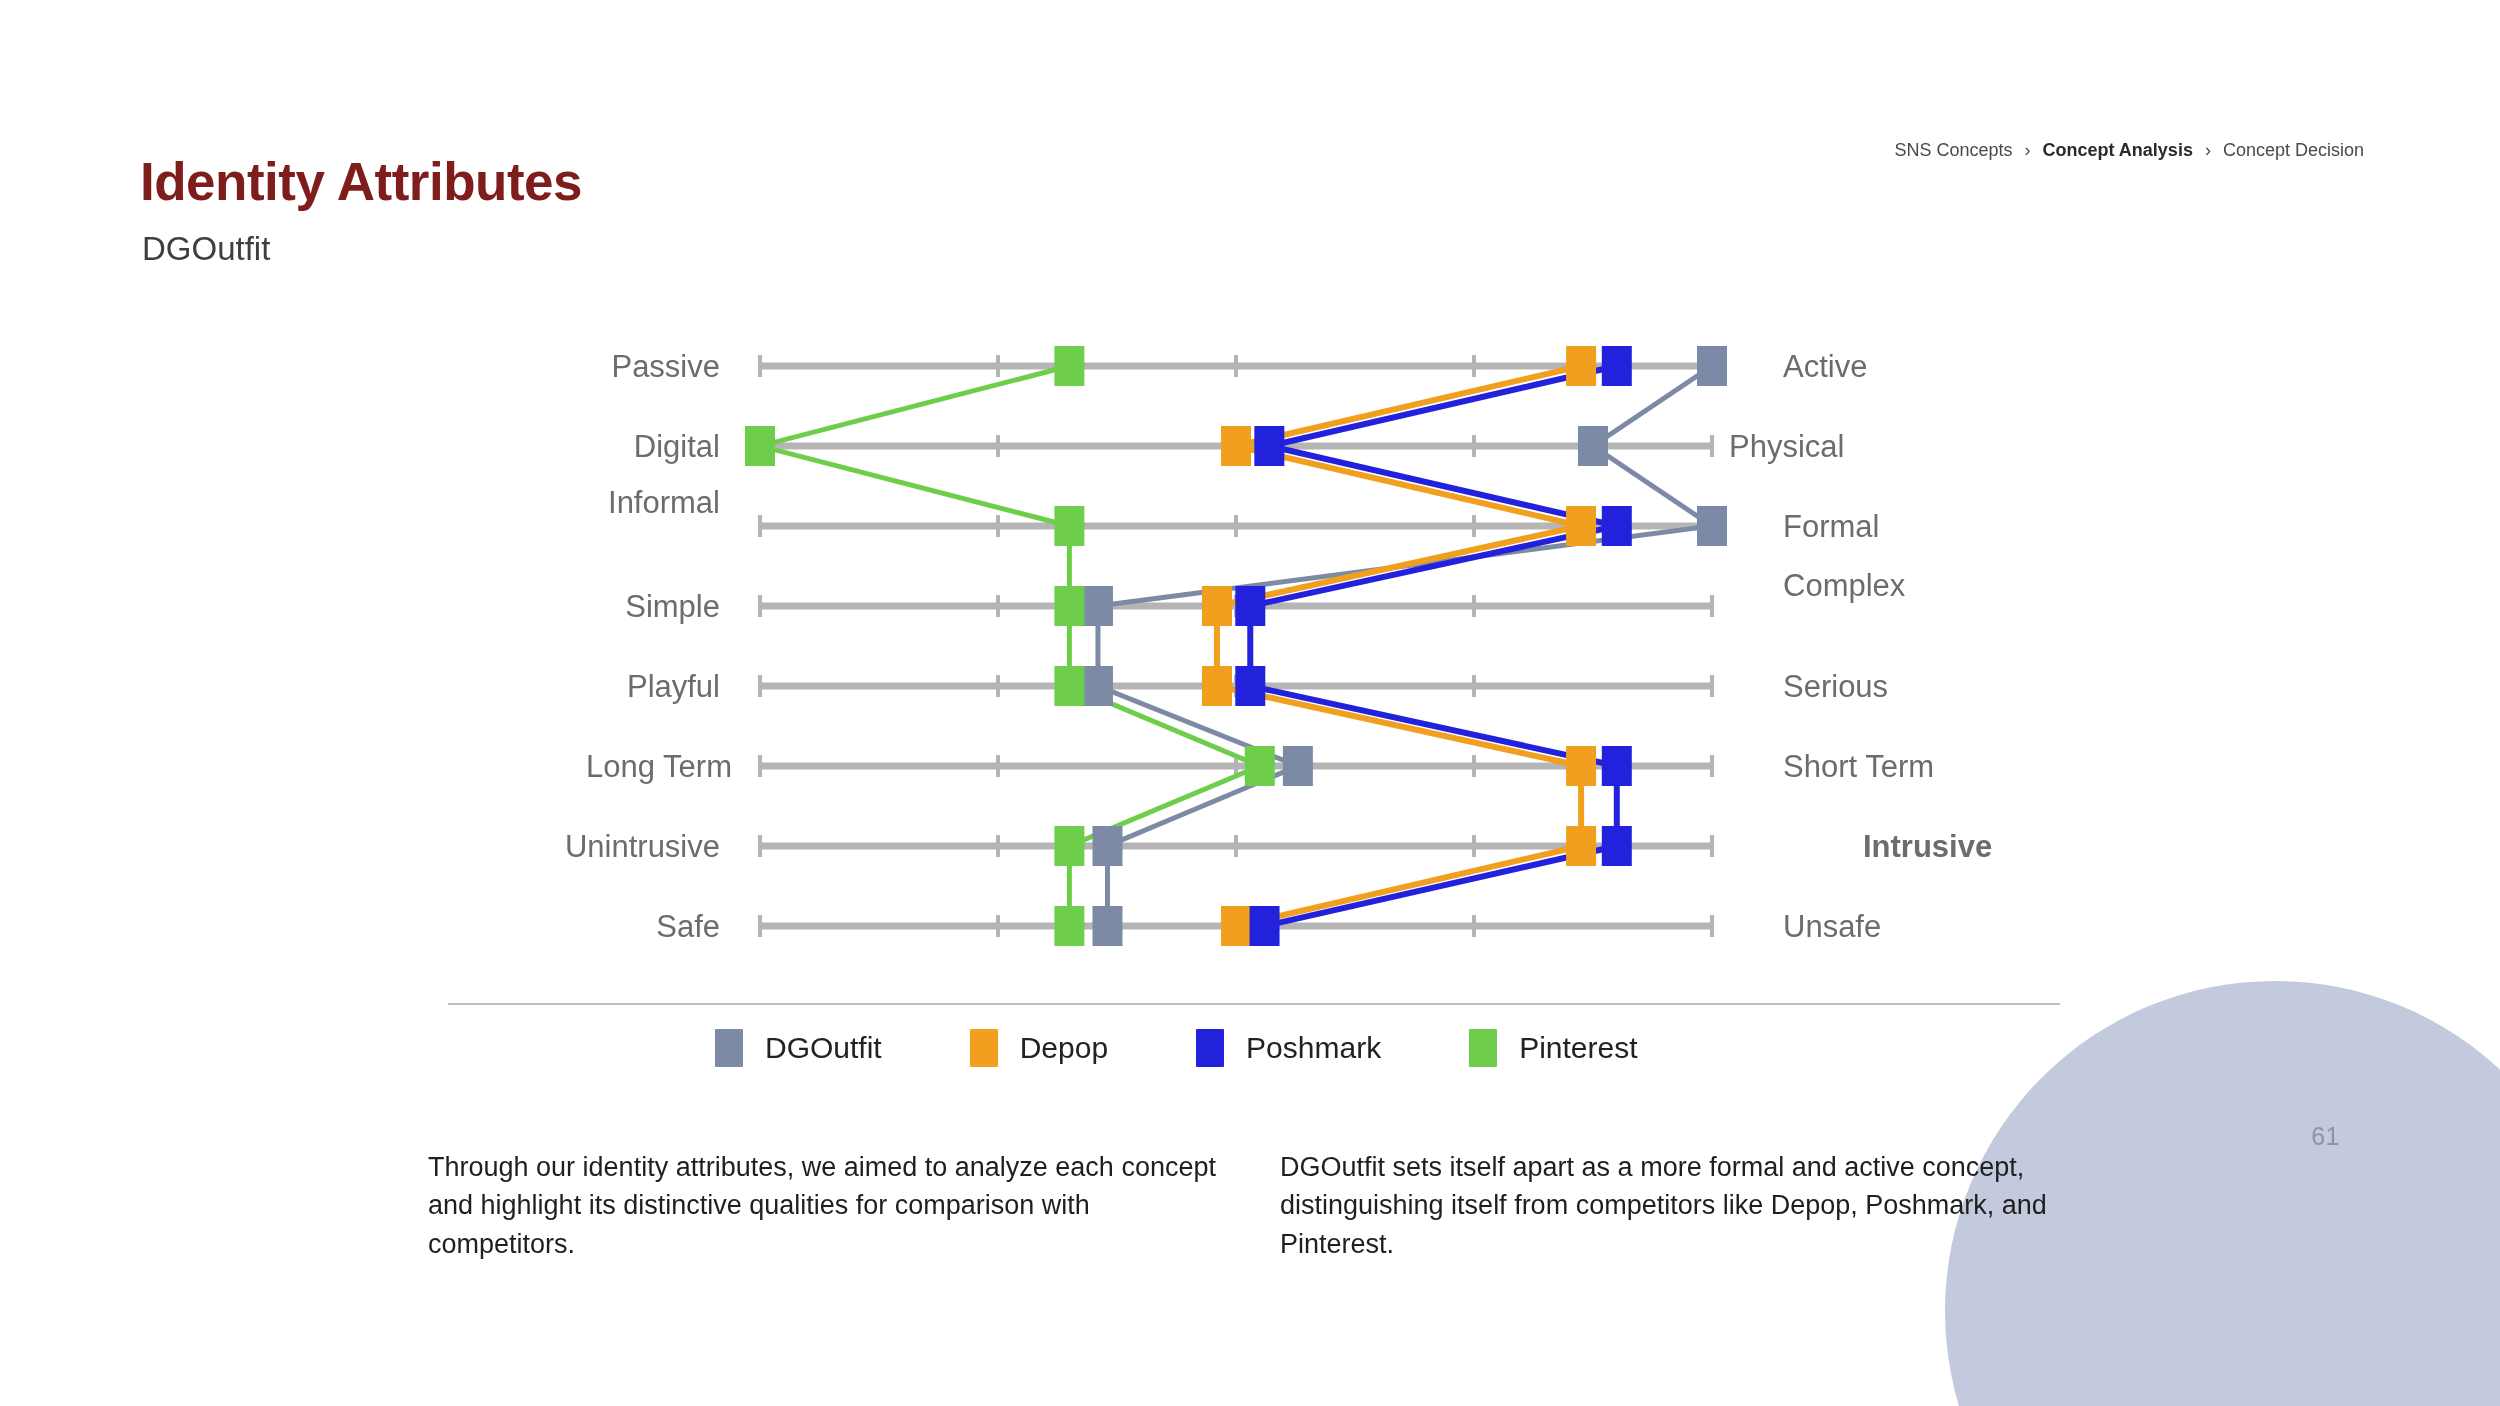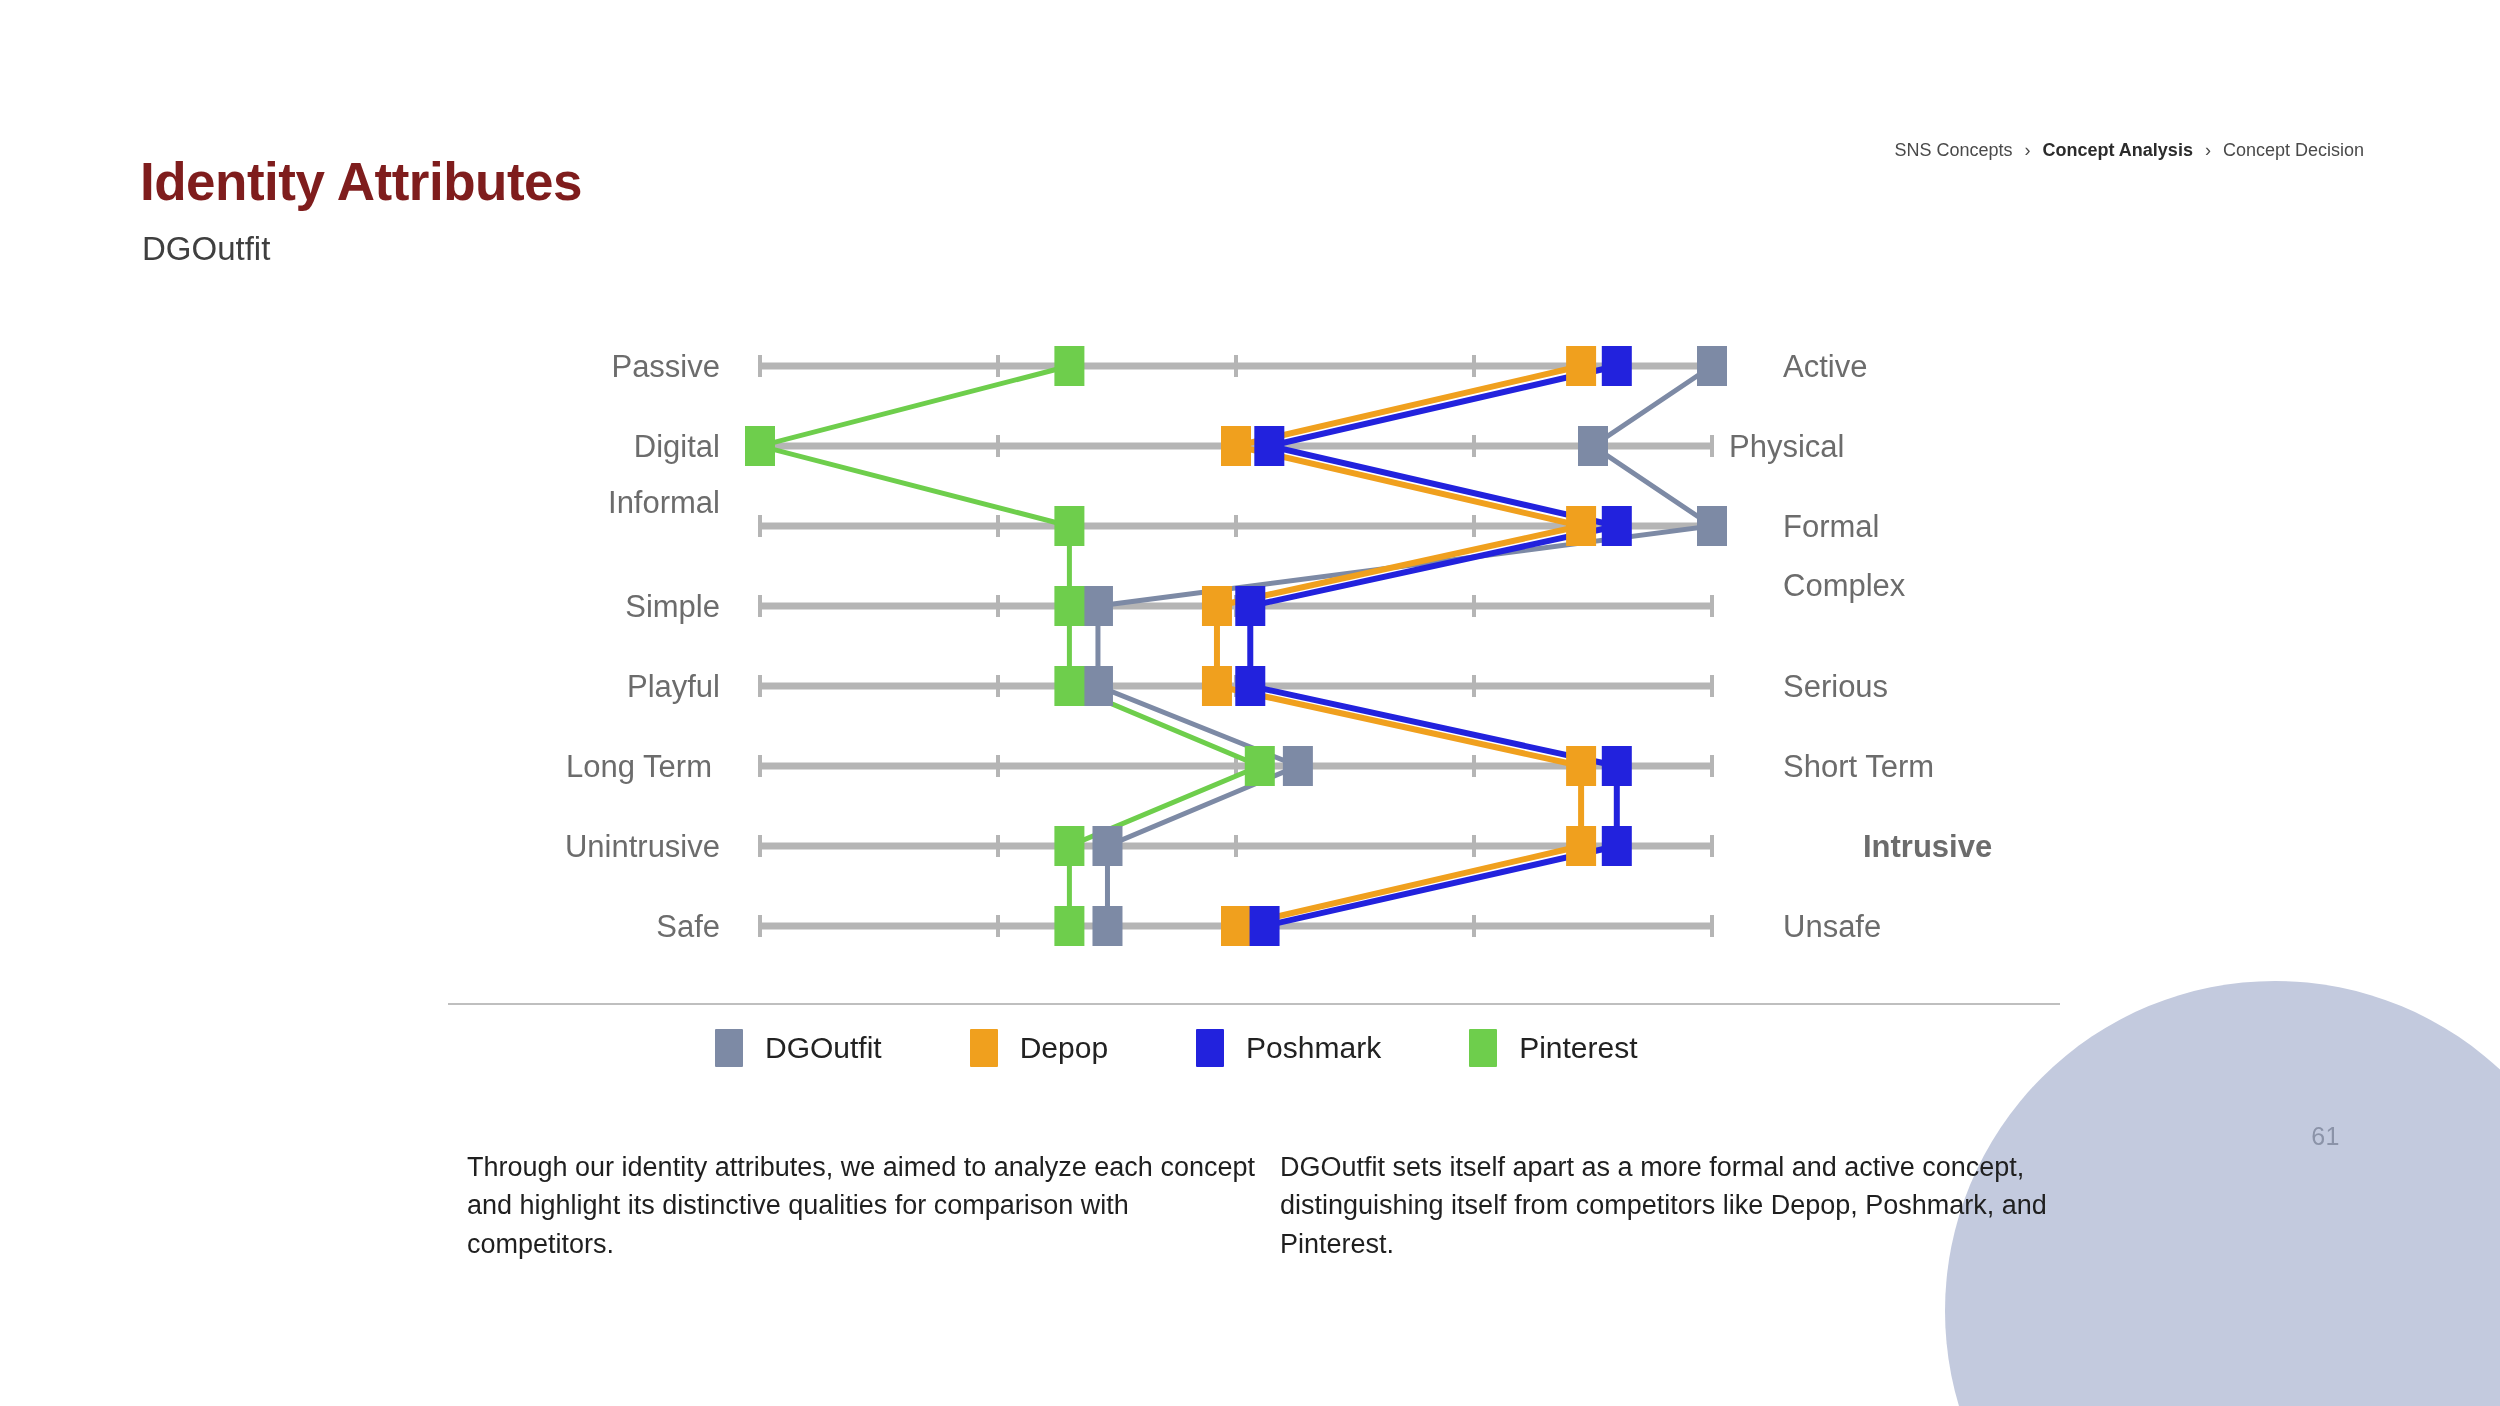--- a/index.html
+++ b/index.html
@@ -77,21 +77,21 @@
   }
   .legend-item{display:flex;align-items:center;margin-right:88px;}
   .legend-swatch{width:28px;height:38px;margin-right:22px;border-radius:1px;}
   .legend-text{font-size:30px;color:#222;line-height:1;}
 
   
   .bodycol{
     position:absolute;
     font-size:27px;color:#1f1f1f;line-height:1.42;
   }
-  .bodycol.left{left:428px;top:1148px;width:800px;margin-left:39px;}
+  .bodycol.left{left:428px;top:1148px;width:800px;}
   .bodycol.right{left:1280px;top:1148px;width:790px;}
 </style>
 </head>
 <body>
 
 <div id="slide">
 
   <div class="deco-circle"></div>
   <div class="page-number">61</div>
 
@@ -208,21 +208,21 @@
         <rect x="1601.8" y="746" width="30" height="40" fill="#2222dd"></rect>
         <rect x="1601.8" y="826" width="30" height="40" fill="#2222dd"></rect>
         <rect x="1249.56" y="906" width="30" height="40" fill="#2222dd"></rect>
       </svg>
     <div id="chart-labels">
         <div class="axis-label left" style="top: 366px; left: 280px; width: 440px;">Passive</div>
         <div class="axis-label left" style="top: 446px; left: 280px; width: 440px;">Digital</div>
         <div class="axis-label left" style="top: 502px; left: 280px; width: 440px;">Informal</div>
         <div class="axis-label left" style="top: 606px; left: 280px; width: 440px;">Simple</div>
         <div class="axis-label left" style="top: 686px; left: 280px; width: 440px;">Playful</div>
-        <div class="axis-label left" style="top: 766px; left: 272px; width: 440px;">Long Term</div>
+        <div class="axis-label left" style="top: 766px; left: 292px; width: 440px;">Long Term</div>
         <div class="axis-label left" style="top: 846px; left: 280px; width: 440px;">Unintrusive</div>
         <div class="axis-label left" style="top: 926px; left: 280px; width: 440px;">Safe</div>
         <div class="axis-label right" style="top: 366px; left: 1783px;">Active</div>
         <div class="axis-label right" style="top: 446px; left: 1729px;">Physical</div>
         <div class="axis-label right" style="top: 526px; left: 1783px;">Formal</div>
         <div class="axis-label right" style="top: 585px; left: 1783px;">Complex</div>
         <div class="axis-label right" style="top: 686px; left: 1783px;">Serious</div>
         <div class="axis-label right" style="top: 766px; left: 1783px;">Short Term</div>
         <div class="axis-label right" style="top: 846px; left: 1863px; font-weight: bold;">Intrusive</div>
         <div class="axis-label right" style="top: 926px; left: 1783px;">Unsafe</div>

